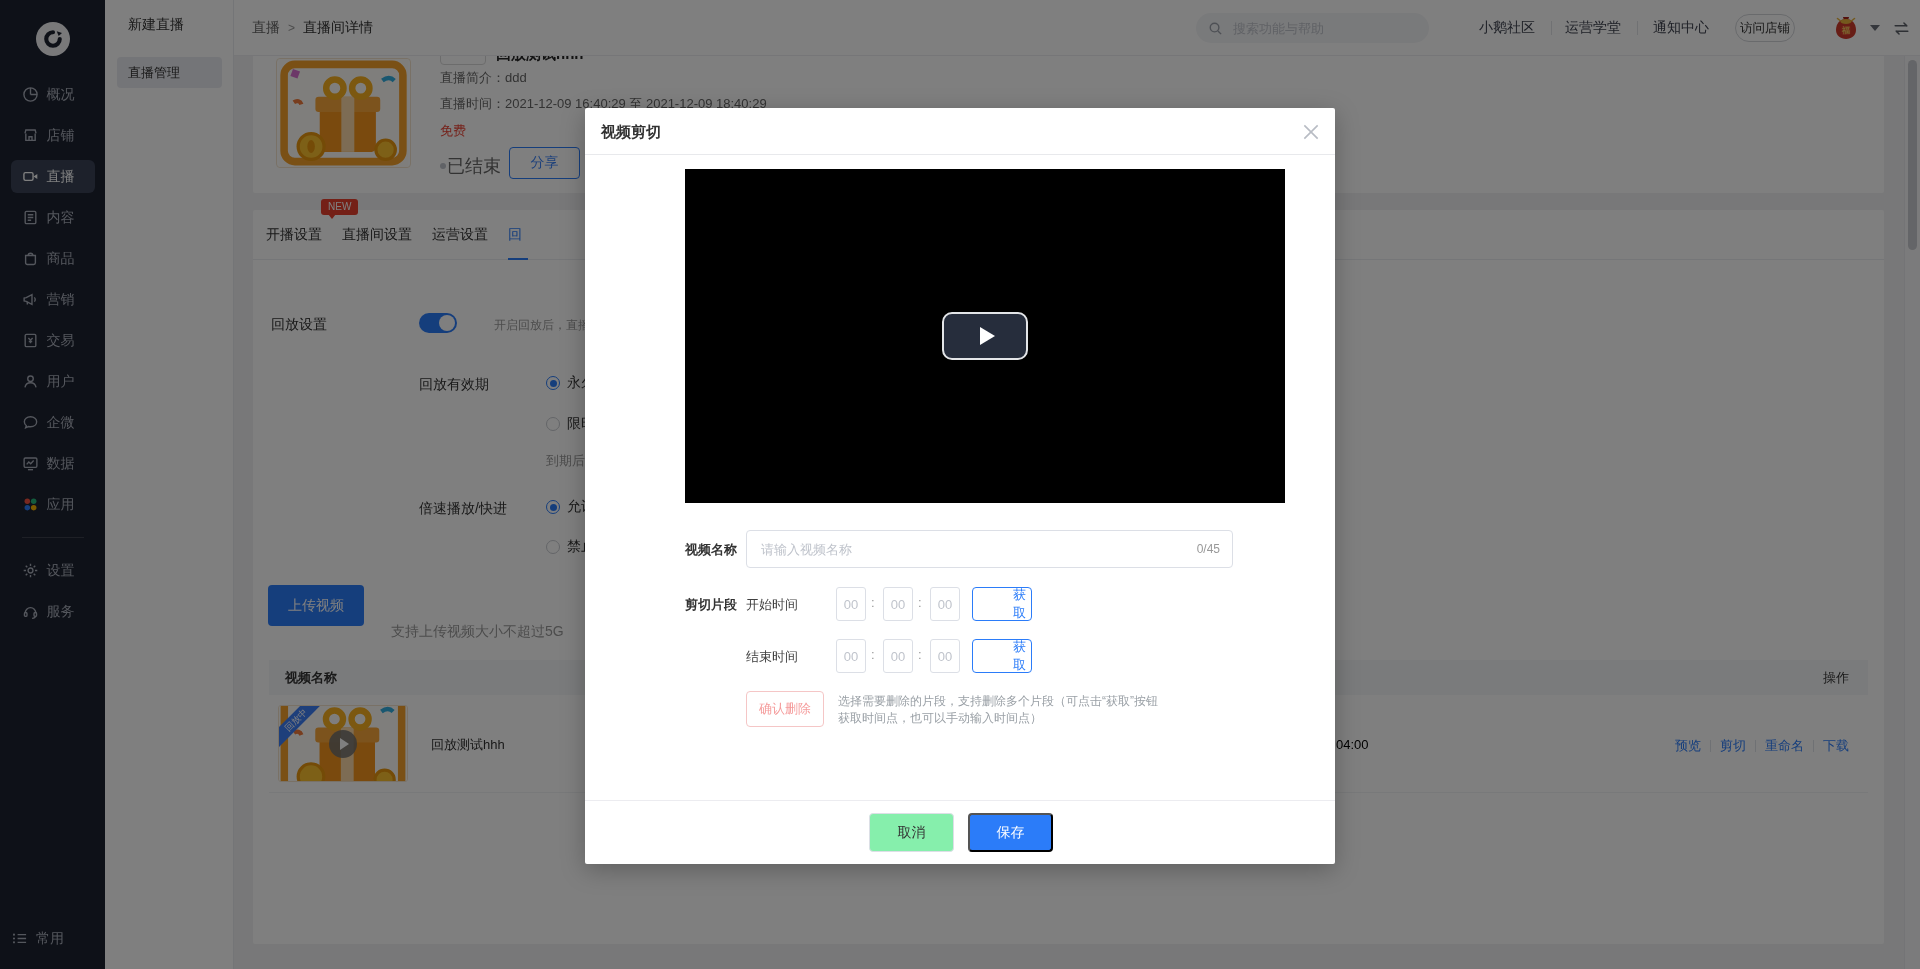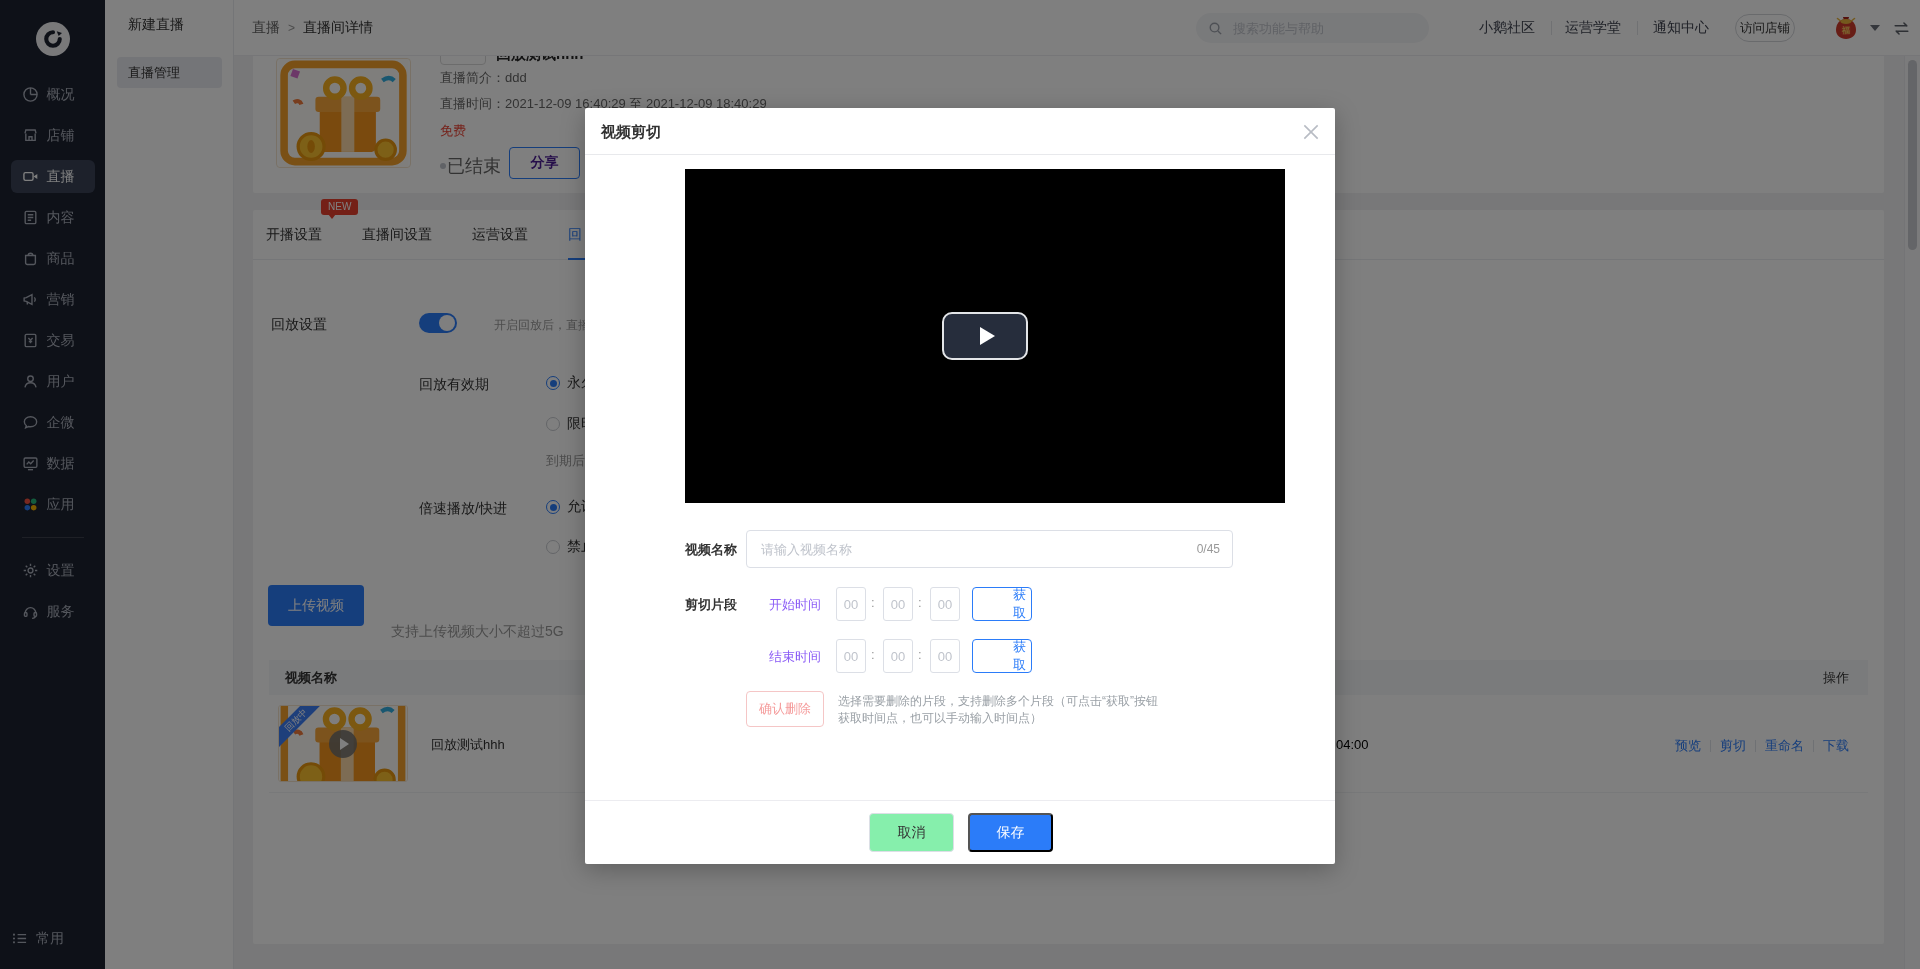--- a/index.html
+++ b/index.html
@@ -54,29 +54,29 @@
   .thumb-lg{position:absolute;left:23px;top:18px;width:135px;height:110px;border-radius:4px;overflow:hidden;background:#fff;
     border:1px solid #f2e3cd;box-sizing:border-box;}
   .title-row{position:absolute;left:187px;top:2px;height:24px;display:flex;align-items:center;gap:10px;}
   .title-tag{width:46px;height:22px;border:1px solid #d9d9d9;border-radius:4px;box-sizing:border-box;}
   .live-title{font-size:15px;font-weight:bold;color:#262626;}
   .info-line{position:absolute;left:187px;font-size:13px;color:#666;}
   .price{position:absolute;left:187px;top:82px;font-size:13px;color:#eb4537;}
   .status-row{position:absolute;left:187px;top:114px;display:flex;align-items:center;gap:1px;font-size:18px;color:#666;}
   .status-dot{width:6px;height:6px;border-radius:50%;background:#c0c4cc;}
   .share-btn{position:absolute;left:256px;top:107px;width:71px;height:32px;border:1px solid #2b7cf9;border-radius:4px;
-    color:#4c1d95;font-size:14px;display:flex;align-items:center;justify-content:center;box-sizing:border-box;cursor:pointer;font-weight:bold;}
+    color:#3b82f6;font-size:14px;display:flex;align-items:center;justify-content:center;box-sizing:border-box;cursor:pointer;}
 
   .tabs-card{left:19px;top:210px;width:1631px;height:734px;}
   .new-badge{position:absolute;left:40px;top:-11px;background:#e8402f;color:#fff;font-size:10px;line-height:16px;
     padding:0 7px;border-radius:3px;z-index:2;margin-left:28px;}
   .new-badge::after{content:"";position:absolute;left:7px;bottom:-4px;border-left:4px solid transparent;
     border-right:4px solid transparent;border-top:5px solid #e8402f;}
   .tabs-row{position:absolute;left:0;top:0;width:100%;height:50px;border-bottom:1px solid #ebedf0;box-sizing:border-box;
-    display:flex;align-items:center;gap:40px;padding-left:13px;}
+    display:flex;align-items:center;gap:20px;padding-left:13px;}
   .tab{font-size:14px;color:#333;height:50px;display:flex;align-items:center;position:relative;cursor:pointer;}
   .tab.active{color:#2b7cf9;}
   .tab.active::after{content:"";position:absolute;left:0;right:-6px;bottom:0;height:2px;background:#2b7cf9;}
   .form-label{position:absolute;font-size:14px;color:#333;}
   .toggle{position:absolute;left:166px;top:103px;width:38px;height:20px;border-radius:10px;background:#2b7cf9;cursor:pointer;}
   .toggle::after{content:"";position:absolute;right:2px;top:2px;width:16px;height:16px;border-radius:50%;background:#fff;}
   .note{position:absolute;font-size:12px;color:#999;}
   .radio-row{position:absolute;display:flex;align-items:center;gap:7px;font-size:14px;color:#333;cursor:pointer;}
   .radio{width:14px;height:14px;border-radius:50%;border:1px solid #c8cad0;box-sizing:border-box;background:#fff;position:relative;}
   .radio.on{border:1.5px solid #2b7cf9;}
@@ -114,21 +114,21 @@
   .modal{position:absolute;left:585px;top:108px;width:750px;height:756px;background:#fff;border-radius:2px;z-index:50;
     box-shadow:0 6px 24px rgba(0,0,0,.25);}
   .m-header{position:absolute;left:0;top:0;right:0;height:47px;border-bottom:1px solid #e8e9ec;box-sizing:border-box;}
   .m-title{position:absolute;left:16px;top:0;line-height:47px;font-size:15px;font-weight:bold;color:#333;}
   .m-close{position:absolute;right:16px;top:16px;width:16px;height:16px;cursor:pointer;}
   .m-video{position:absolute;left:100px;top:61px;width:600px;height:334px;background:#000;}
   .m-play{position:absolute;left:257px;top:143px;width:86px;height:48px;border-radius:10px;background:#262d3c;
     border:2px solid #e3e5e8;box-sizing:border-box;display:flex;align-items:center;justify-content:center;cursor:pointer;}
   .m-play::after{content:"";border-top:9px solid transparent;border-bottom:9px solid transparent;border-left:15px solid #fff;margin-left:4px;}
   .m-label{position:absolute;font-size:13px;color:#333;font-weight:bold;}
-  .m-sublabel{position:absolute;font-size:13px;color:#8b5cf6;margin-left:23px;}
+  .m-sublabel{position:absolute;font-size:13px;color:#404040;}
   .m-name-input{position:absolute;left:161px;top:422px;width:487px;height:38px;border:1px solid #dcdfe6;border-radius:4px;
     box-sizing:border-box;display:flex;align-items:center;padding:0 12px;gap:8px;}
   .m-name-input input{flex:1;border:0;outline:none;font-size:13px;color:#333;font-family:inherit;background:transparent;}
   .m-name-input input::placeholder{color:#bfc3cb;}
   .m-counter{font-size:12px;color:#999;}
   .t-box{position:absolute;width:30px;height:34px;border:1px solid #dcdfe6;border-radius:3px;box-sizing:border-box;
     text-align:center;font-size:13px;color:#c0c4cc;font-family:inherit;outline:none;padding:0;background:#fff;}
   .t-box::placeholder{color:#c0c4cc;}
   .t-colon{position:absolute;font-size:13px;color:#999;}
   .get-btn{position:absolute;left:387px;width:60px;height:34px;border:1px solid #2b7cf9;border-radius:4px;color:#2b7cf9;

